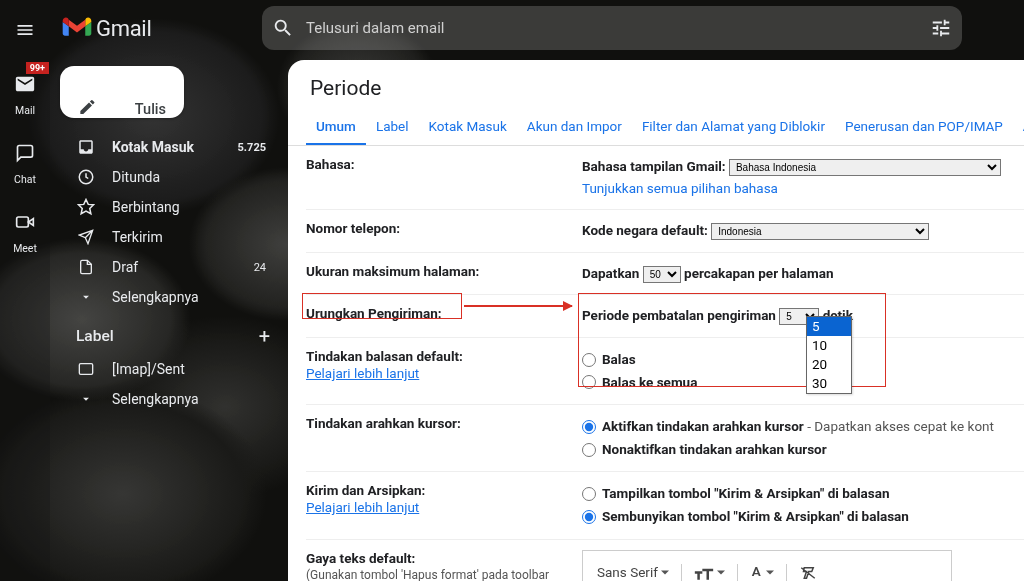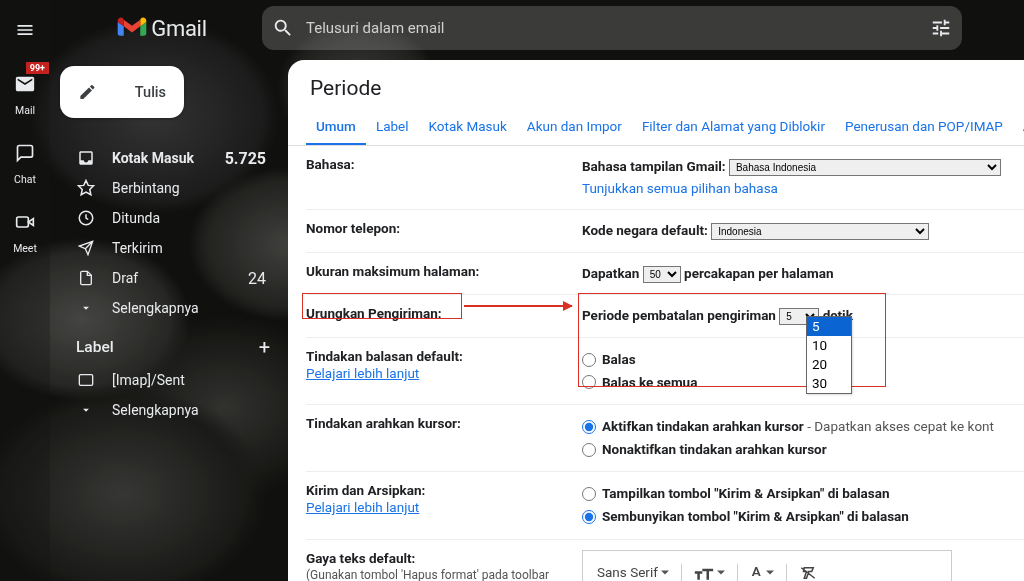--- a/index.html
+++ b/index.html
@@ -15,38 +15,38 @@
   #1a1a18; filter:contrast(1.1); }
 
 .leftbar { position:absolute; left:0; top:0; width:50px; height:100%; background:rgba(20,20,20,0.3); display:flex; flex-direction:column; align-items:center; padding-top:12px; z-index:5; }
 .leftbar .menu-btn { width:36px; height:36px; display:flex; align-items:center; justify-content:center; color:#e8eaed; cursor:pointer; margin-bottom:20px; }
 .leftbar .app-item { width:50px; display:flex; flex-direction:column; align-items:center; margin-bottom:20px; color:#e8eaed; cursor:pointer; position:relative; }
 .leftbar .app-item .icon-wrap { width:32px; height:32px; display:flex; align-items:center; justify-content:center; position:relative; }
 .leftbar .app-item span.label { font-size:10.5px; margin-top:4px; }
 .badge { position:absolute; top:-6px; right:-8px; background:#c5221f; color:#fff; font-size:9px; font-weight:700; padding:1px 4px; border-radius:0; }
 
 .header { position:absolute; left:50px; top:0; right:0; height:56px; display:flex; align-items:center; padding:0 12px; z-index:4; }
-.logo-area { display:flex; align-items:center; gap:4px; width:200px;justify-content:center; }
+.logo-area { display:flex; align-items:center; gap:4px; width:200px; }
 .logo-area .gmail-icon { width:30px; height:22px; }
 .logo-area .gmail-text { font-size:22px; color:#e8eaed; letter-spacing:-0.3px; }
 .searchbar { flex:1; max-width:700px; height:44px; background:rgba(255,255,255,0.18); border-radius:12px; display:flex; align-items:center; padding:0 10px; }
 .searchbar svg { flex-shrink:0; }
 .searchbar input { flex:1; background:transparent; border:none; outline:none; color:#e8eaed; font-size:15px; margin-left:12px; }
 .searchbar input::placeholder { color:#d0d0d0; }
 .tune-btn { margin-left:auto; color:#e8eaed; cursor:pointer; }
 
 .sidebar { position:absolute; left:50px; top:56px; width:238px; bottom:0; padding:10px 0 0 10px; z-index:3; }
-.compose-btn { background:#fff; border-radius:14px; height:52px; width:124px; display:flex; align-items:center; padding:0 18px; box-shadow:0 1px 3px rgba(0,0,0,0.3); margin-bottom:25px; cursor:pointer;gap:24px; }
+.compose-btn { background:#fff; border-radius:14px; height:52px; width:124px; display:flex; align-items:flex-end; padding:0 18px; box-shadow:0 1px 3px rgba(0,0,0,0.3); margin-bottom:14px; cursor:pointer;gap:24px; }
 .compose-btn .pen { margin-right:14px; }
 .compose-btn span { font-size:14.5px; color:#3c4043; font-weight:500; }
 .nav-item { display:flex; align-items:center; height:30px; padding:0 14px 0 16px; color:#e8eaed; font-size:14px; cursor:pointer; border-radius:0 14px 14px 0; margin-right:8px; }
 .nav-item.active { font-weight:700; }
 .nav-item .nicon { width:20px; margin-right:16px; display:flex; align-items:center; justify-content:center; }
 .nav-item .nlabel { flex:1; }
-.nav-item .ncount { font-size:16px; }
+.nav-item .ncount { font-size:11px; }
 .label-hdr { display:flex; align-items:center; justify-content:space-between; padding:12px 18px 6px 16px; color:#e8eaed; font-size:15.5px; font-weight:500; }
 .label-hdr .plus { cursor:pointer; font-size:20px; font-weight:400; }
 
 .settings-panel { position:absolute; left:288px; top:60px; right:0; bottom:0; background:#fff; border-top-left-radius:16px; overflow:hidden; z-index:2; }
 .sp-title { font-size:21px; color:#202124; padding:16px 22px 10px; }
 .sp-tabs { display:flex; border-bottom:1px solid #ddd; padding:0 18px; font-size:13.5px; }
 .sp-tabs .tab { padding:8px 10px 9px; color:#1a73e8; cursor:pointer; white-space:nowrap; }
 .sp-tabs .tab.active { color:#1a73e8; border-bottom:2.5px solid #1a73e8; font-weight:500; }
 .sp-body { padding:0 0 0 18px; font-size:13.5px; color:#202124; }
 .row { display:flex; padding:10px 0; border-bottom:1px solid #eee; }
@@ -147,33 +147,33 @@
         <svg width="18" height="18" viewBox="0 0 24 24" fill="#e8eaed">
           <path d="M19 3H5c-1.1 0-2 .9-2 2v14c0 1.1.9 2 2 2h14c1.1 0 2-.9 2-2V5c0-1.1-.9-2-2-2zm0 12h-4c0 1.66-1.34 3-3 3s-3-1.34-3-3H5V5h14v10z"></path>
         </svg>
       </span>
     <span class="nlabel">Kotak Masuk</span>
     <span class="ncount">5.725</span>
   </div>
   <div class="nav-item">
     <span class="nicon">
         <svg width="18" height="18" viewBox="0 0 24 24" fill="none" stroke="#e8eaed" stroke-width="2">
-          <path d="M12 2l3 6.5 7 .5-5 5 1.5 7-6.5-3.5L5.5 21 7 14 2 9l7-.5z"></path>
-        </svg>
-      </span>
-    <span class="nlabel">Berbintang</span>
-  </div>
-  <div class="nav-item">
-    <span class="nicon">
-        <svg width="18" height="18" viewBox="0 0 24 24" fill="none" stroke="#e8eaed" stroke-width="2">
           <circle cx="12" cy="12" r="9"></circle>
           <path d="M12 7v5l3 2"></path>
         </svg>
       </span>
     <span class="nlabel">Ditunda</span>
+  </div>
+  <div class="nav-item">
+    <span class="nicon">
+        <svg width="18" height="18" viewBox="0 0 24 24" fill="none" stroke="#e8eaed" stroke-width="2">
+          <path d="M12 2l3 6.5 7 .5-5 5 1.5 7-6.5-3.5L5.5 21 7 14 2 9l7-.5z"></path>
+        </svg>
+      </span>
+    <span class="nlabel">Berbintang</span>
   </div>
   <div class="nav-item">
     <span class="nicon">
         <svg width="16" height="16" viewBox="0 0 24 24" fill="none" stroke="#e8eaed" stroke-width="2">
           <path d="M22 2L11 13M22 2l-7 20-4-9-9-4 20-7z"></path>
         </svg>
       </span>
     <span class="nlabel">Terkirim</span>
   </div>
   <div class="nav-item">

